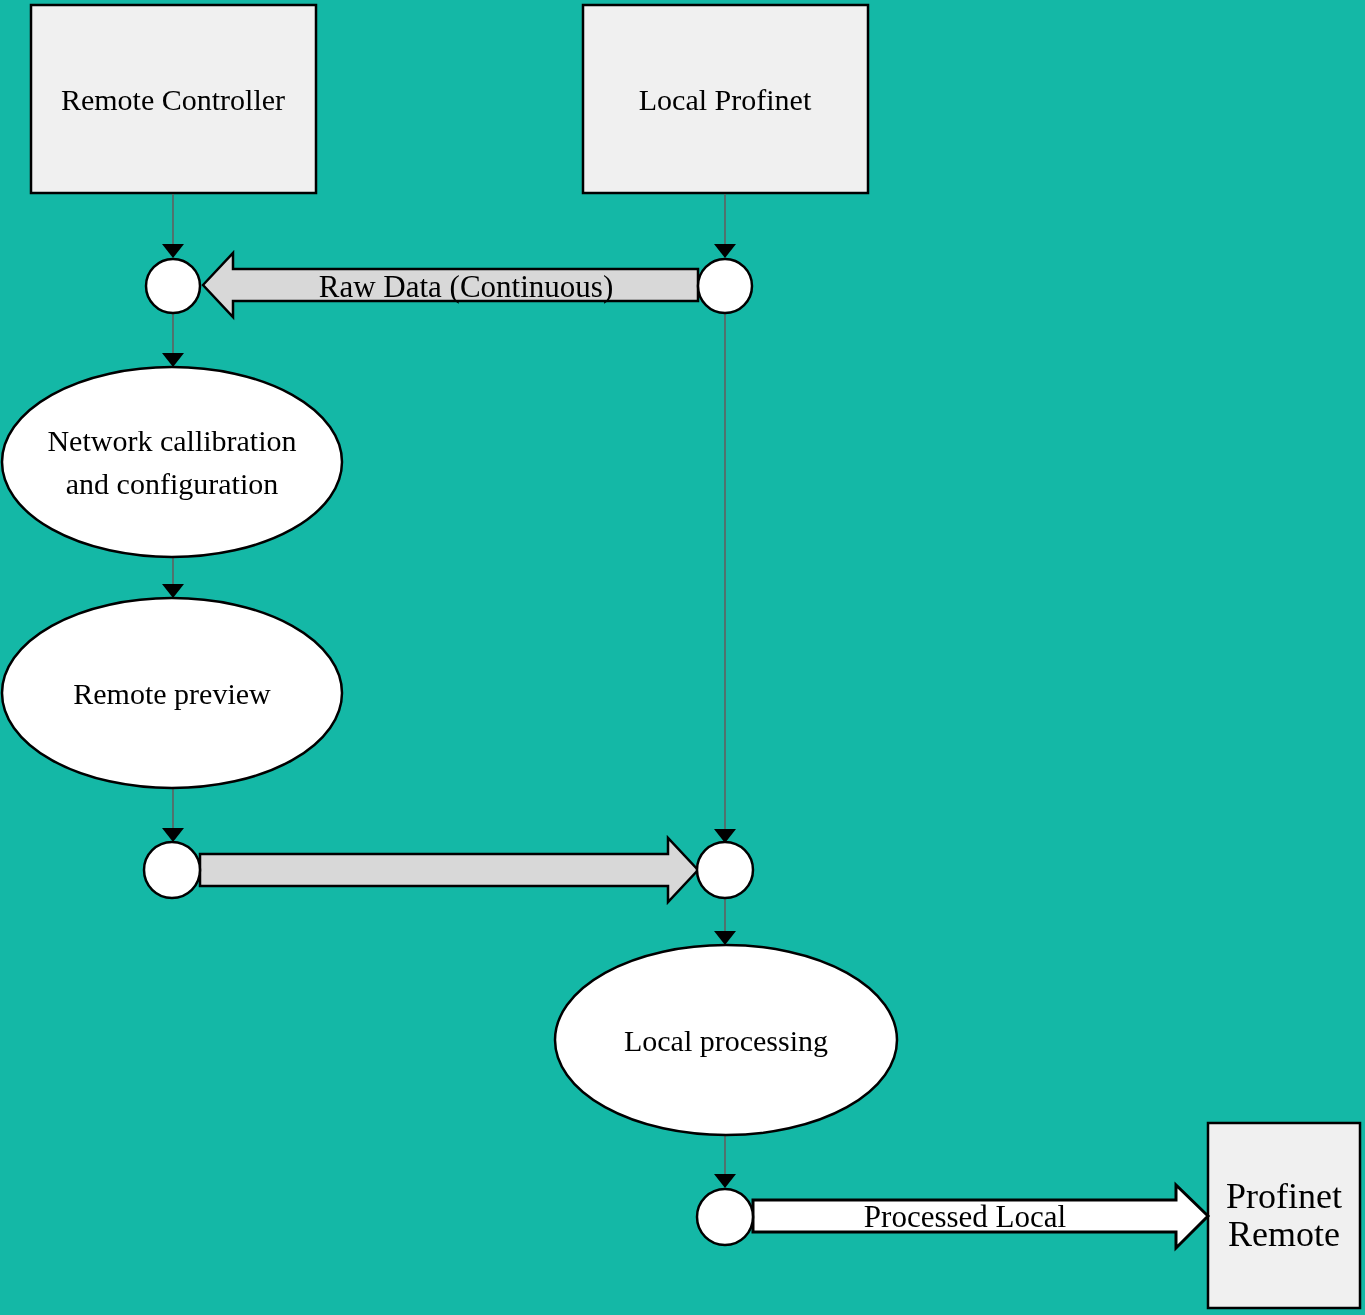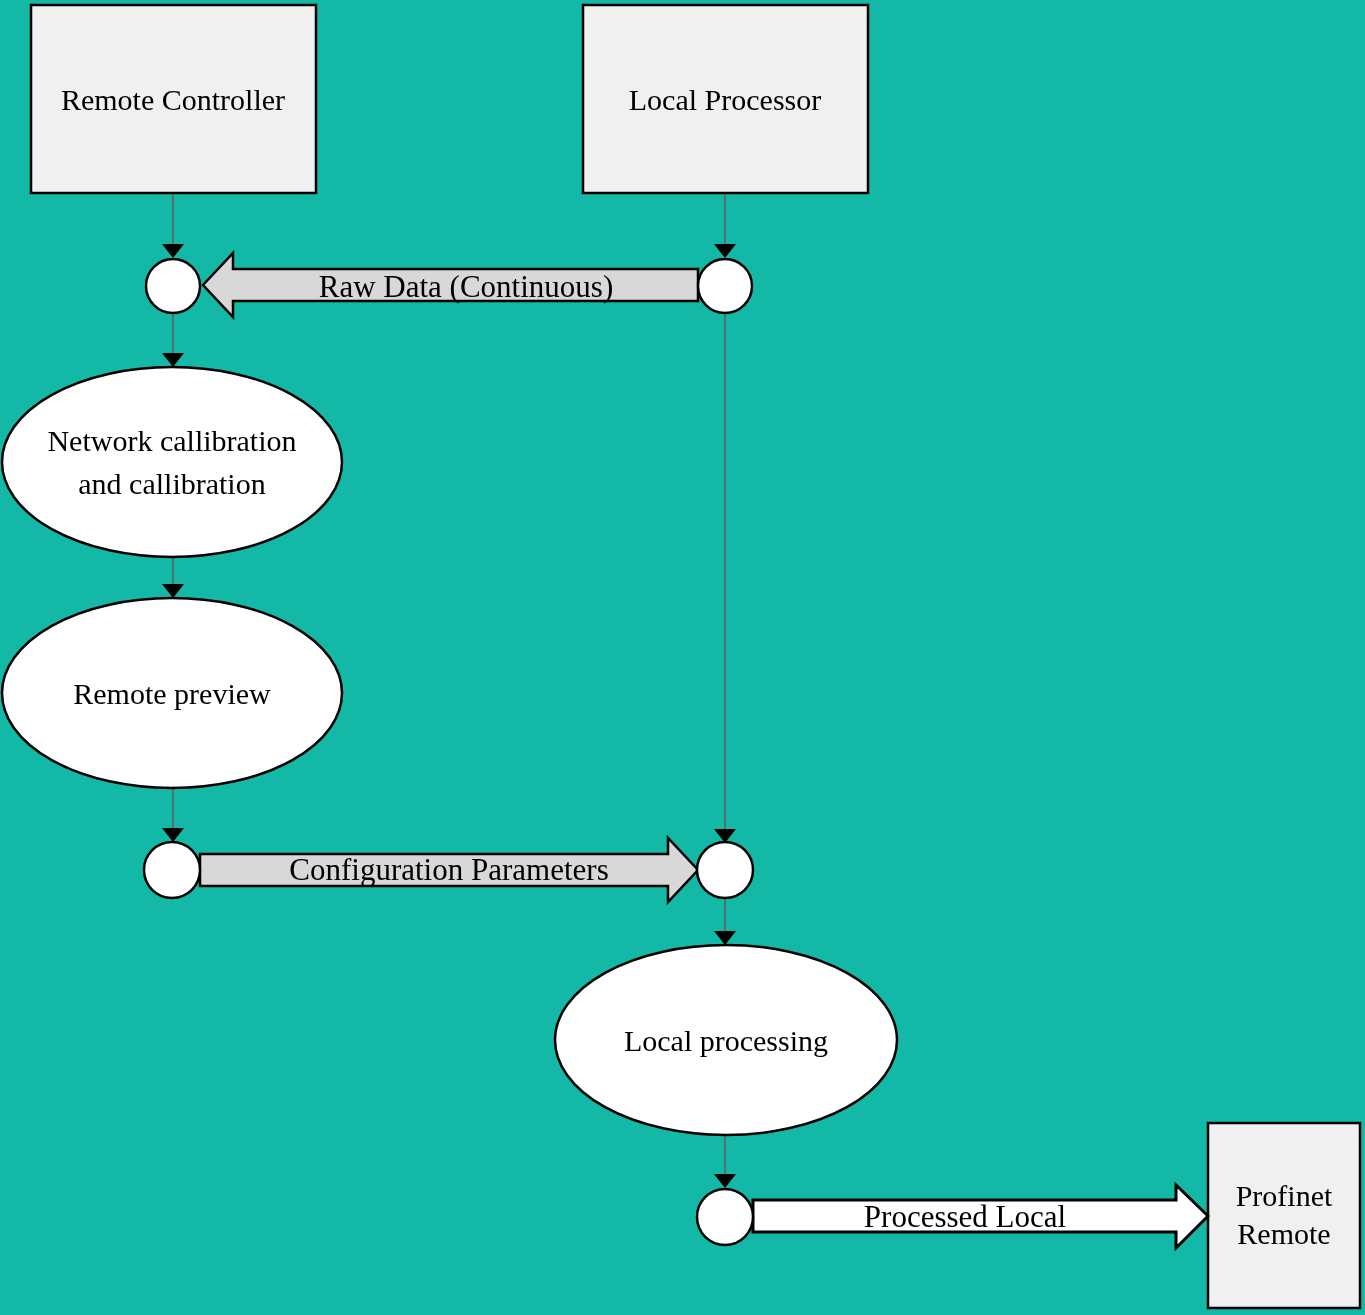--- a/index.html
+++ b/index.html
@@ -30,21 +30,21 @@
     font-size: 30px;
     line-height: 43px;
     text-align: center;
     white-space: nowrap;
   }
   .lbl.flow {
     font-size: 31px;
     line-height: 31px;
   }
   .lbl.node-sm {
-    font-size: 30px;
+    font-size: 36px;
     line-height: 38px;
   }
 </style>
 </head>
 <body>
 
 <div id="canvas">
 
   <svg id="diagram-svg" viewBox="0 0 1365 1315" xmlns="http://www.w3.org/2000/svg">
 
@@ -95,32 +95,31 @@
 
     <circle cx="173" cy="286" r="27" stroke="#000000" stroke-width="2.5" fill="#ffffff"></circle>
     <circle cx="725" cy="286" r="27" stroke="#000000" stroke-width="2.5" fill="#ffffff"></circle>
     <circle cx="172" cy="870" r="28" stroke="#000000" stroke-width="2.5" fill="#ffffff"></circle>
     <circle cx="725" cy="870" r="28" stroke="#000000" stroke-width="2.5" fill="#ffffff"></circle>
     <circle cx="725" cy="1217" r="28" stroke="#000000" stroke-width="2.5" fill="#ffffff"></circle>
   </svg>
 
   <div class="lbl" style="left:173px; top:99px;">Remote Controller</div>
 
-  <div class="lbl" style="left:725px; top:99px;">Local Processor</div>
+  <div class="lbl" style="left:725px; top:99px;">Local Profinet</div>
 
   <div class="lbl flow" style="left:466px; top:286px;">Raw Data (Continuous)</div>
 
   <div class="lbl" style="left:172px; top:462px;">
     <span>Network callibration</span><br>
-    <span>and callibration</span>
+    <span>and configuration</span>
   </div>
 
   <div class="lbl" style="left:172px; top:693px;">Remote preview</div>
 
-  <div class="lbl flow" style="left:449px; top:869px;">Configuration Parameters</div>
 
   <div class="lbl" style="left:726px; top:1040px;">Local processing</div>
 
   <div class="lbl flow" style="left:965px; top:1216px;">Processed Local</div>
 
   <div class="lbl node-sm" style="left:1284px; top:1215px;">
     <span>Profinet</span><br>
     <span>Remote</span>
   </div>
 

